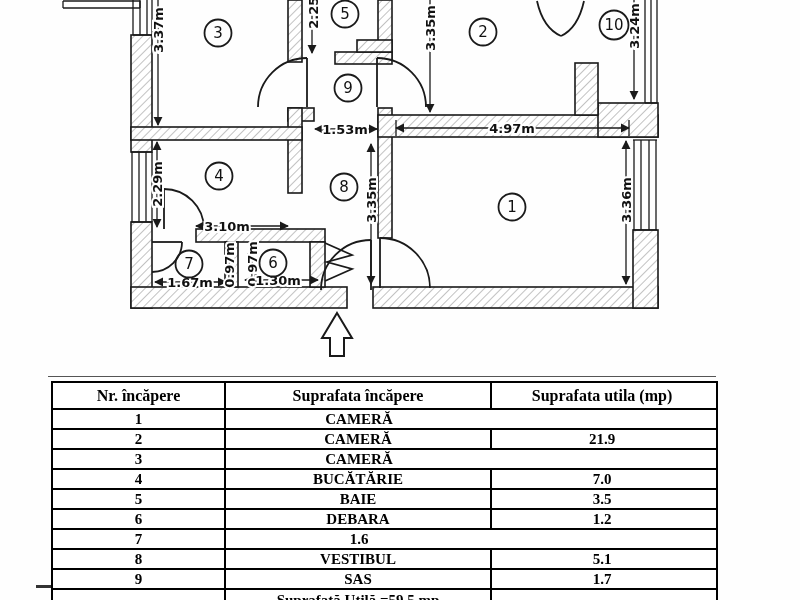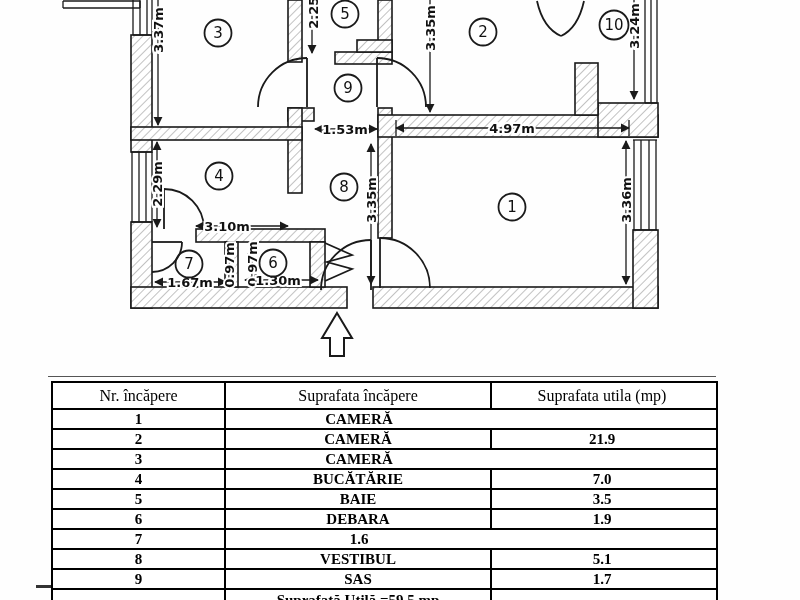--- a/index.html
+++ b/index.html
@@ -7,21 +7,21 @@
         font-family:"Liberation Serif",serif;}
   svg text{paint-order:stroke;stroke:#fff;stroke-width:4px;fill:#111;
            font-family:"DejaVu Sans",sans-serif;font-weight:bold;font-size:13px;}
   svg text.rm{stroke-width:0;font-weight:normal;font-size:15px;}
   
   .tblwrap{position:absolute;left:51px;top:381px;width:663px;border:2px solid #000;
            background:#fff;}
   .trow{display:grid;grid-template-columns:173px 266px 220px;}
   .trow > div{border-right:2px solid #000;text-align:center;overflow:hidden;}
   .trow > div:last-child{border-right:none;}
-  .thead > div{height:25px;line-height:25px;font-weight:normal;font-size:16px;}
+  .thead > div{height:25px;line-height:25px;font-weight:bold;font-size:16px;}
   .tdata{border-top:2px solid #000;}
   .tdata > div{height:18px;line-height:18px;font-weight:bold;font-size:15px;}
   .tfoot{border-top:2px solid #000;}
   .tfoot > div{height:22px;line-height:20px;font-weight:bold;font-size:15px;}
   .topline{position:absolute;left:48px;top:376px;width:668px;height:1px;background:#555;}
   .artifact{position:absolute;left:36px;top:585px;width:54px;height:3px;
             background:linear-gradient(to right,#333 30%,#fff 30%,#fff 45%,#333 45%,#333 50%,#fff 50%,#fff 62%,#333 62%);}
 </style>
 </head>
 <body>
@@ -245,21 +245,21 @@
       <div>7.0</div>
     </div>
     <div class="trow tdata">
       <div>5</div>
       <div>BAIE</div>
       <div>3.5</div>
     </div>
     <div class="trow tdata">
       <div>6</div>
       <div>DEBARA</div>
-      <div>1.9</div>
+      <div>1.2</div>
     </div>
     <div class="trow tdata">
       <div>7</div>
       <div>1.6</div>
     </div>
     <div class="trow tdata">
       <div>8</div>
       <div>VESTIBUL</div>
       <div>5.1</div>
     </div>

